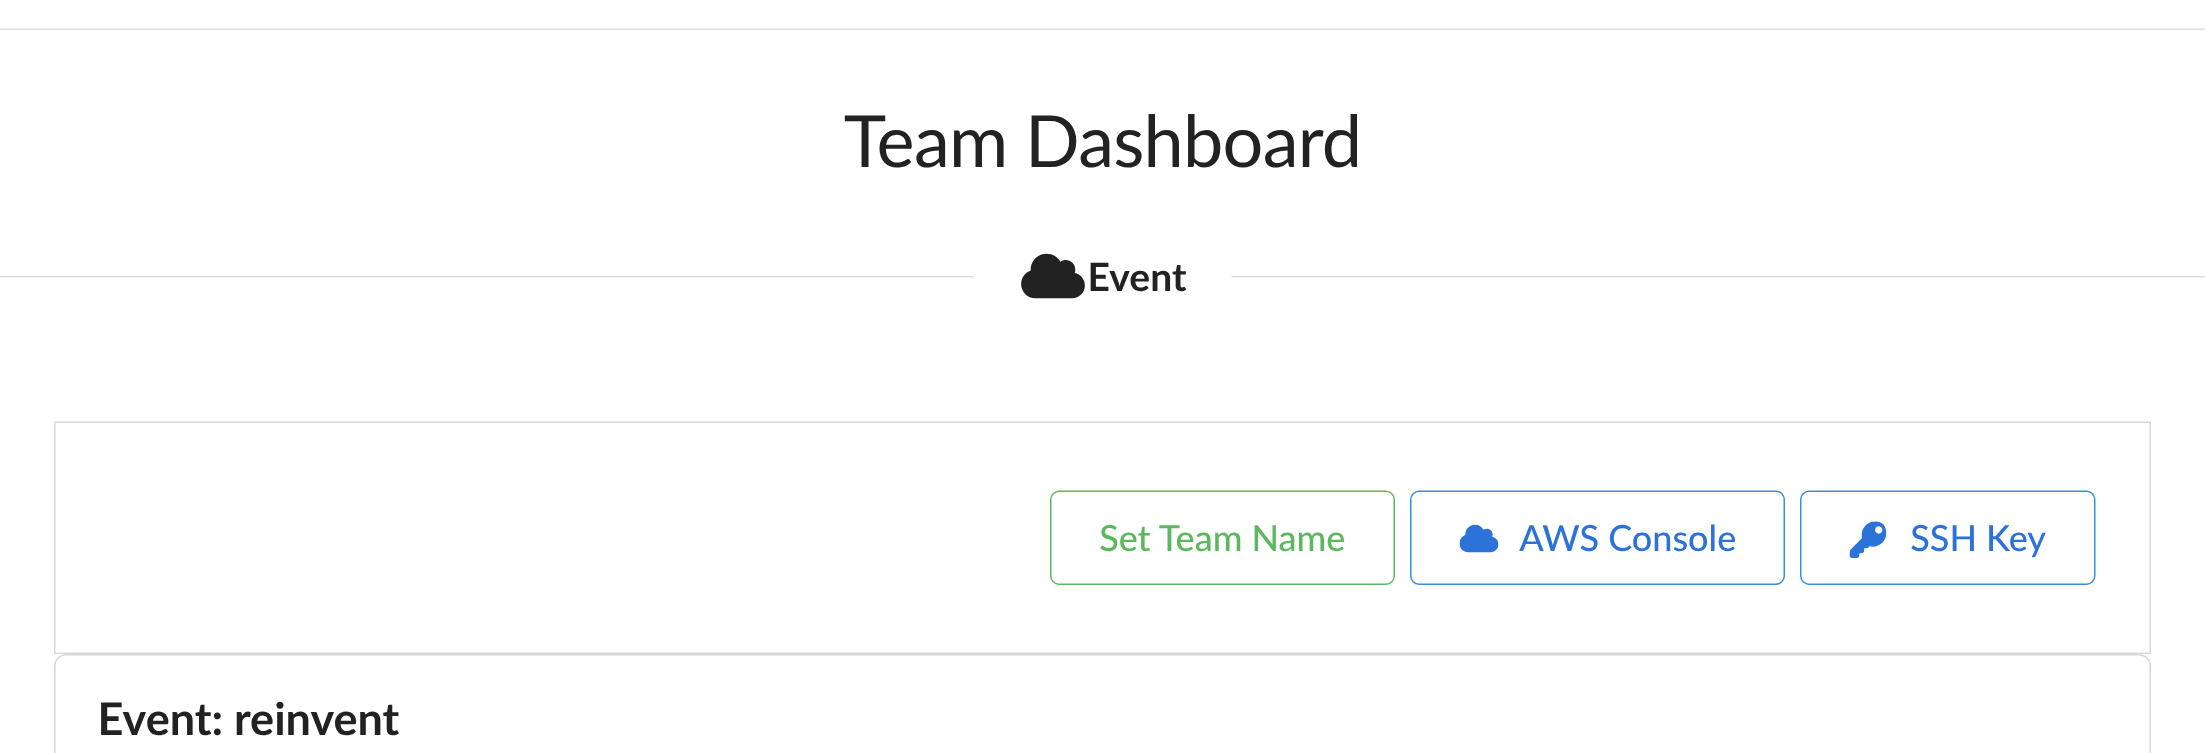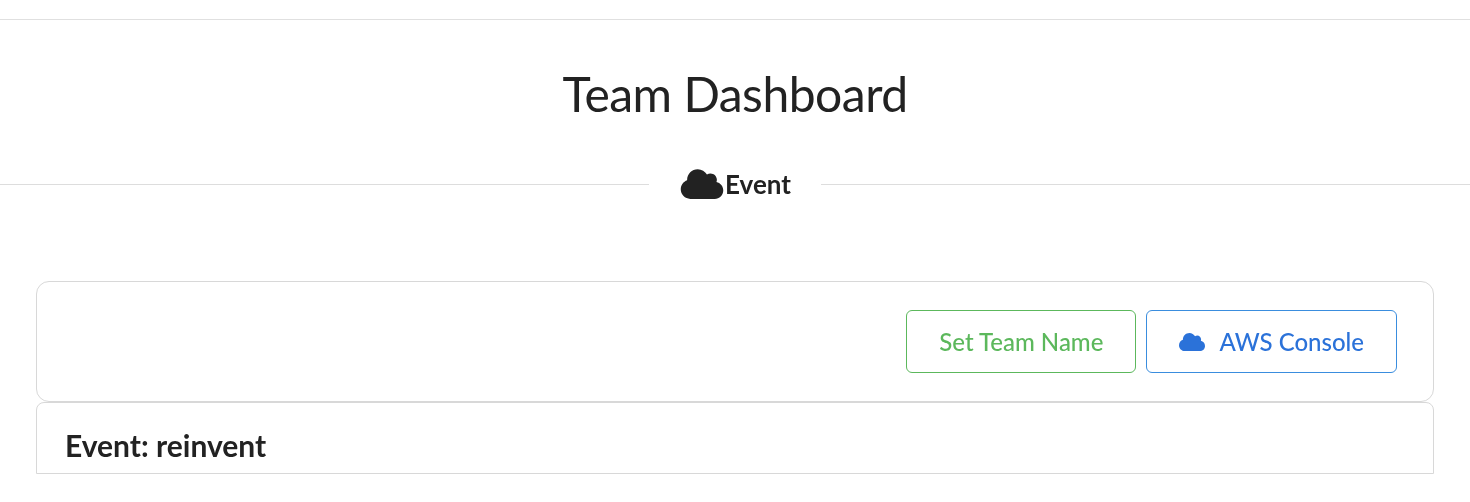--- a/index.html
+++ b/index.html
@@ -49,22 +49,22 @@
       height: 34px;
       fill: #222;
       display: block;
     }
     .content-area {
       padding: 0 36px;
       margin-top: 80px;
     }
     .button-panel {
       border: 1px solid #d8d8d8;
-      border-radius: 13px;
-      padding: 28px 36px;
+      border-radius: 0;
+      padding: 45px 36px;
       display: flex;
       justify-content: flex-end;
       gap: 10px;
     }
     .btn {
       display: inline-flex;
       align-items: center;
       justify-content: center;
       gap: 14px;
       padding: 16px 32px;
@@ -137,17 +137,25 @@
       <span>Set Team Name</span>
     </div>
     <div class="btn btn-blue">
       <span class="icon">
         <svg viewBox="0 0 640 512">
             <path d="M537.6 226.6c4.1-10.7 6.4-22.4 6.4-34.6 0-53-43-96-96-96-19.7 0-38.1 6-53.3 16.2C367 64.2 315.3 32 256 32c-88.4 0-160 71.6-160 160 0 2.7.1 5.4.2 8.1C40.2 219.8 0 273.2 0 336c0 79.5 64.5 144 144 144h368c70.7 0 128-57.3 128-128 0-61.9-44-113.6-102.4-125.4z"></path>
           </svg>
       </span>
       <span>AWS Console</span>
     </div>
+    <div class="btn btn-blue">
+      <span class="icon">
+        <svg viewBox="0 0 512 512">
+            <path d="M336 32c-97.2 0-176 78.8-176 176 0 14.7 1.8 29 5.2 42.6L19.5 396.3C7 408.8 0 425.8 0 443.5V480c0 17.7 14.3 32 32 32h64c17.7 0 32-14.3 32-32v-32h32c17.7 0 32-14.3 32-32v-32h32c8.5 0 16.6-3.4 22.6-9.4l17.1-17.1c13.6 3.4 27.9 5.2 42.6 5.2 97.2 0 176-78.8 176-176S433.2 32 336 32zm48 160c-26.5 0-48-21.5-48-48s21.5-48 48-48 48 21.5 48 48-21.5 48-48 48z"></path>
+          </svg>
+      </span>
+      <span>SSH Key</span>
+    </div>
   </div>
   <div class="info-panel info-panel-top">
     <div class="event-label">Event: reinvent</div>
   </div>
 </div>
 
 </body></html>

